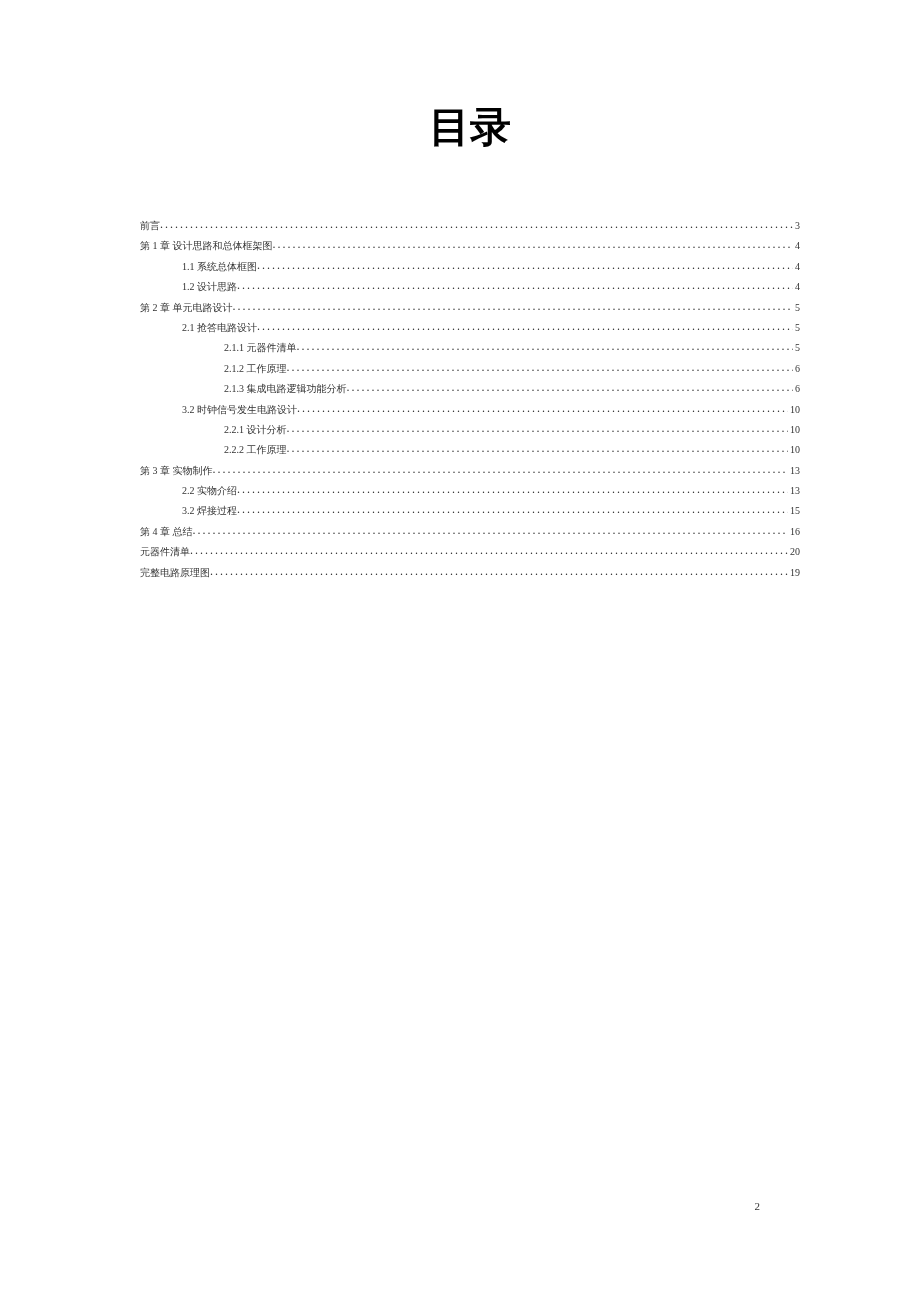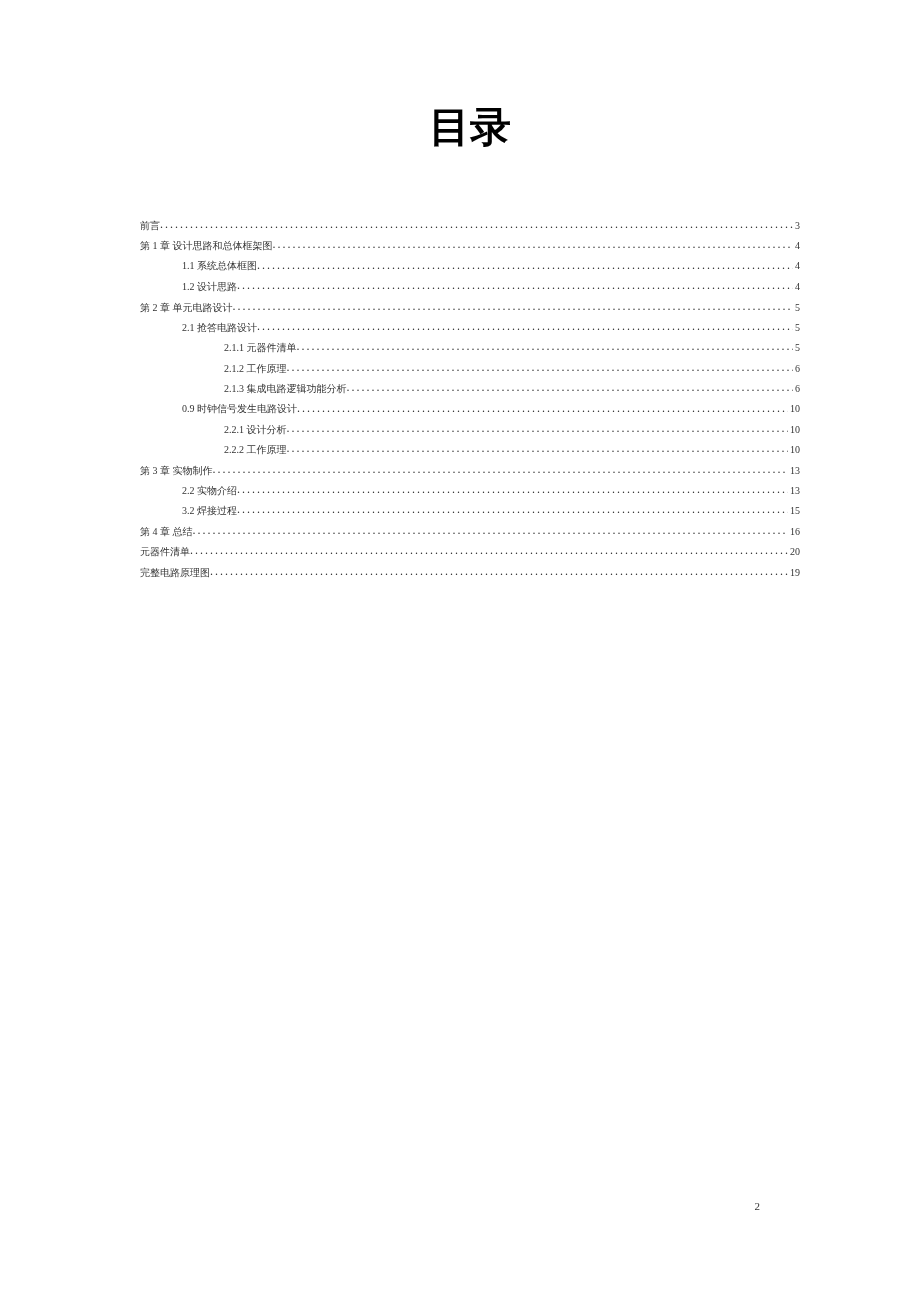--- a/index.html
+++ b/index.html
@@ -49,21 +49,21 @@
       top: -1px;
     }
     .toc-dots::after {
       content: "....................................................................................................................................................................................................................................";
     }
     .toc-page {
       flex-shrink: 0;
       padding-left: 2px;
     }
     .indent-0 { padding-left: 0; }
-    .indent-1 { padding-left: 42px; align-items: center; }
+    .indent-1 { padding-left: 42px; }
     .indent-2 { padding-left: 84px; }
     .page-number {
       position: absolute;
       bottom: 90px;
       right: 160px;
       font-size: 11px;
       color: #333;
       font-family: "Times New Roman", serif;
     }
   </style>
@@ -112,21 +112,21 @@
         <span class="toc-label">2.1.2 工作原理</span>
         <span class="toc-dots"></span>
         <span class="toc-page">6</span>
       </div>
       <div class="toc-row indent-2">
         <span class="toc-label">2.1.3 集成电路逻辑功能分析</span>
         <span class="toc-dots"></span>
         <span class="toc-page">6</span>
       </div>
       <div class="toc-row indent-1">
-        <span class="toc-label">0.9 时钟信号发生电路设计</span>
+        <span class="toc-label">3.2 时钟信号发生电路设计</span>
         <span class="toc-dots"></span>
         <span class="toc-page">10</span>
       </div>
       <div class="toc-row indent-2">
         <span class="toc-label">2.2.1  设计分析</span>
         <span class="toc-dots"></span>
         <span class="toc-page">10</span>
       </div>
       <div class="toc-row indent-2">
         <span class="toc-label">2.2.2  工作原理</span>

